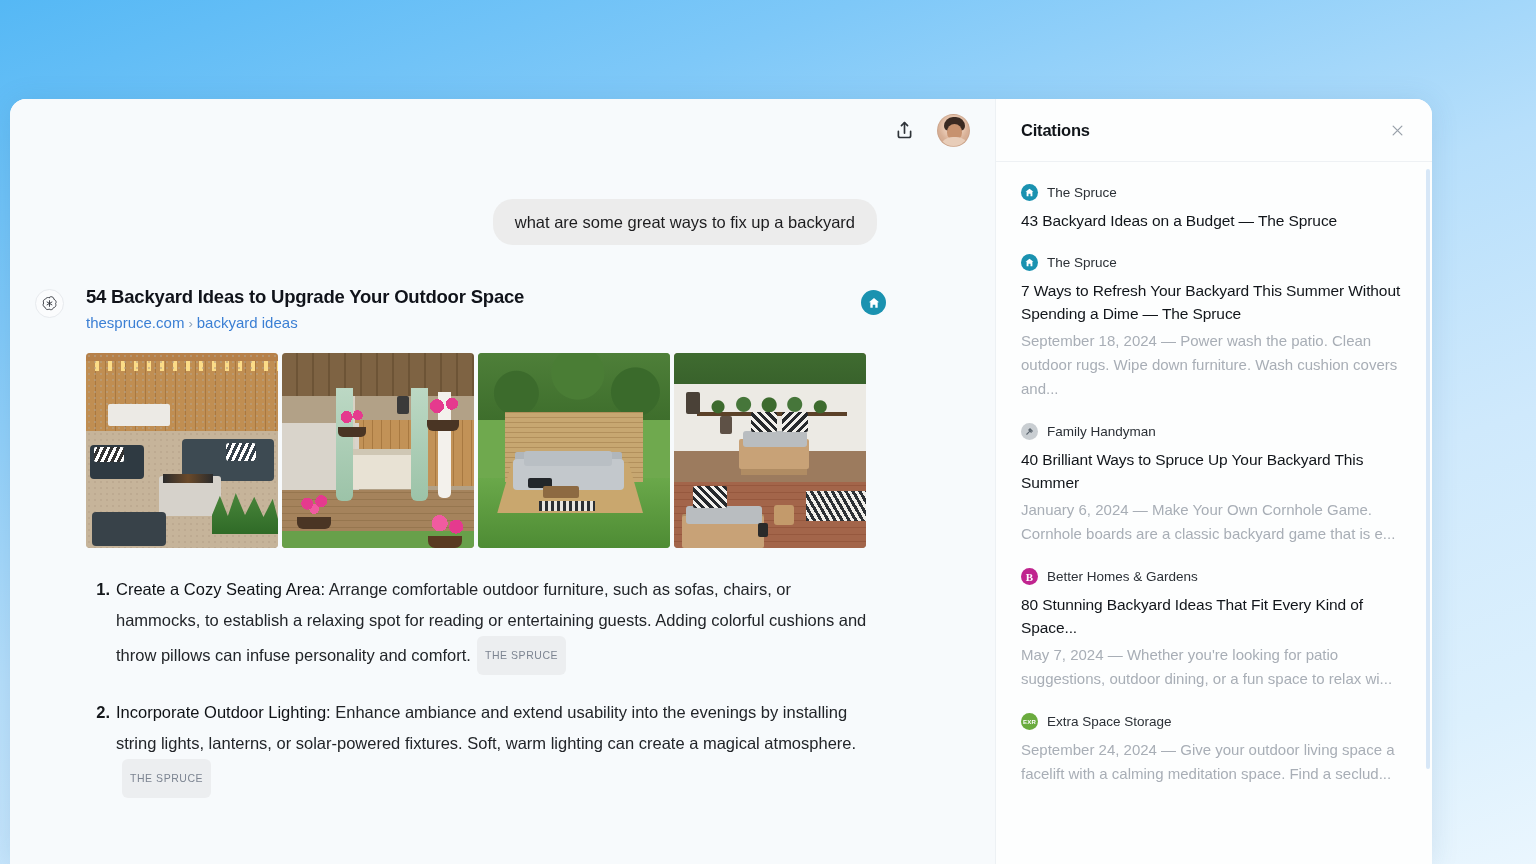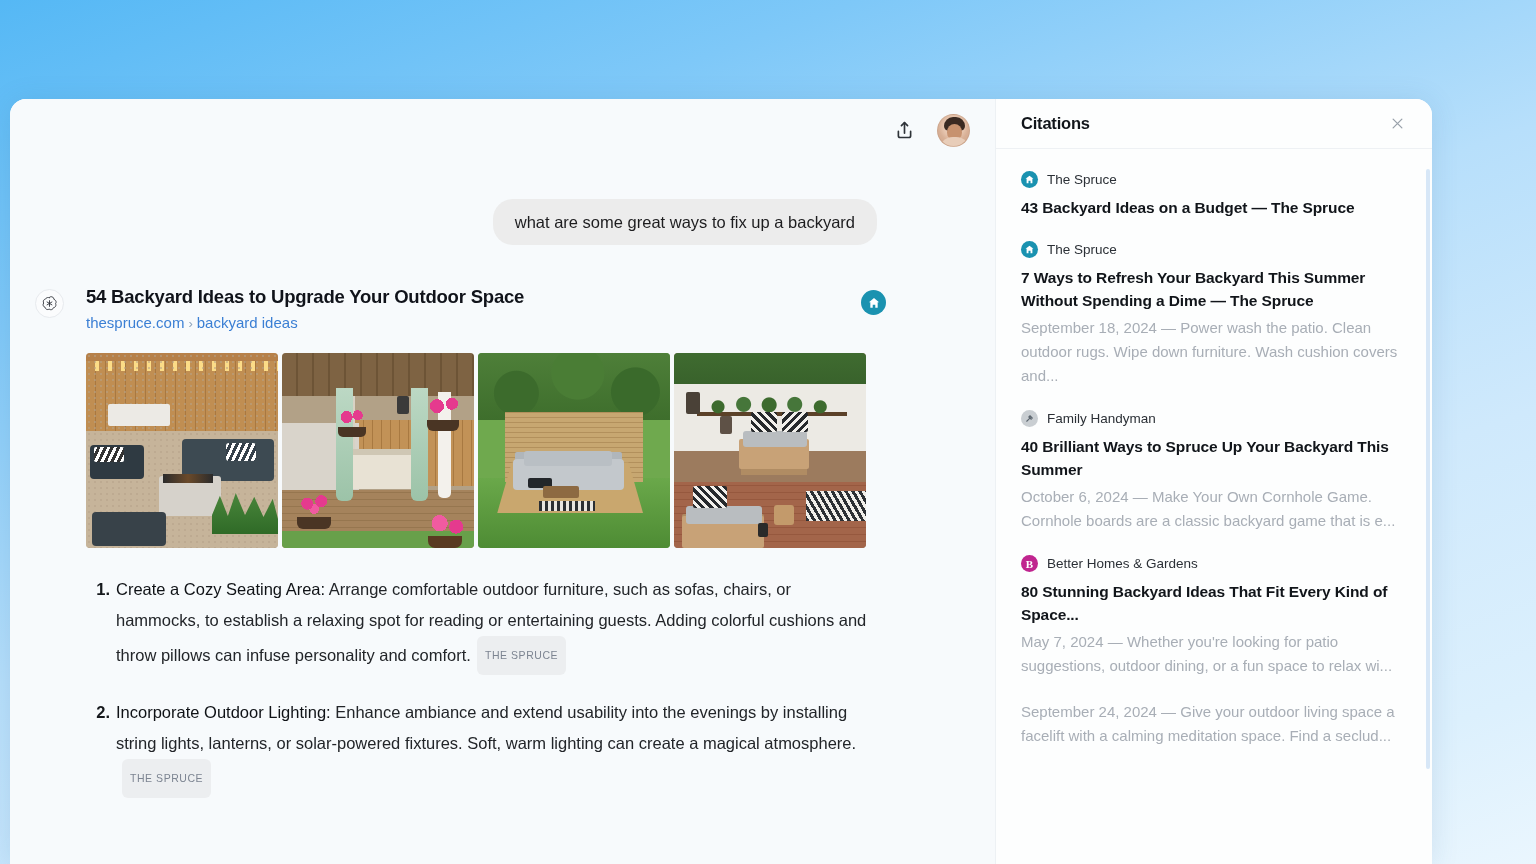--- a/index.html
+++ b/index.html
@@ -267,41 +267,41 @@
 
   
   #citations-panel {
     width: 437px; height:100%;
     background:#fdfefe;
     border-left: 1px solid #edf1f4;
     display:flex; flex-direction:column;
     position:relative;
   }
   #cit-header {
-    height: 50px; flex:none;
+    height: 63px; flex:none;
     display:flex; align-items:center; justify-content:space-between;
     padding: 0 22px 0 25px;
     border-bottom: 1px solid #eef1f4;
   }
   #cit-title { font-size:16.5px; font-weight:700; color:#11151a; letter-spacing:-.2px; }
   #cit-close { width:26px; height:26px; display:flex; align-items:center; justify-content:center; cursor:pointer; }
 
   #cit-list { flex:1; overflow:hidden; padding: 22px 22px 0 25px; position:relative; }
   .cit-item { margin-bottom: 22px; cursor:pointer; }
   .cit-src { display:flex; align-items:center; gap:9px; margin-bottom:8px; }
   .src-ico { width:17px; height:17px; border-radius:50%; flex:none;
              display:flex; align-items:center; justify-content:center; }
   .src-spruce { background:#1a92b0; }
   .src-handyman { background:#c9ced2; }
   .src-bhg { background:#c0258f; color:#fff; font-size:11px; font-weight:700;
              font-family:"Liberation Serif", serif; }
   .src-exr { background:#6aab3e; color:#fff; font-size:6px; font-weight:700; letter-spacing:.2px;}
   .cit-src-name { font-size:13.5px; color:#2b3036; }
   .cit-title {
-    font-size:15.5px; font-weight:700; color:#11151a;
+    font-size:15.5px; font-weight:400; color:#11151a;
     line-height:23px; letter-spacing:-.1px; margin-bottom:4px;
   }
   .cit-snip { font-size:15px; color:#a8aeb6; line-height:24px; }
 
   #cit-scrollbar {
     position:absolute; right:2px; top:70px; width:4px; height:600px;
     background:#c9dff4; border-radius:2px; opacity:.75;
   }
 
   .fadeout {
@@ -491,33 +491,37 @@
         <div class="cit-src">
           <span class="src-ico src-handyman">
             <svg width="11" height="11" viewBox="0 0 24 24" fill="none" stroke="#5c666f" stroke-width="2.4" stroke-linecap="round">
               <path d="M6 18 14 10"></path>
                 <path d="M13 6l5 5-2.5 2.5L10.5 8.5z"></path>
             </svg>
           </span>
           <span class="cit-src-name">Family Handyman</span>
         </div>
         <div class="cit-title">40 Brilliant Ways to Spruce Up Your Backyard This Summer</div>
-        <div class="cit-snip">October 6, 2024 — Make Your Own Cornhole Game. Cornhole boards are a classic backyard game that is e...</div>
+        <div class="cit-snip">January 6, 2024 — Make Your Own Cornhole Game. Cornhole boards are a classic backyard game that is e...</div>
       </div>
 
       <div class="cit-item">
         <div class="cit-src">
           <span class="src-ico src-bhg">B</span>
           <span class="cit-src-name">Better Homes &amp; Gardens</span>
         </div>
         <div class="cit-title">80 Stunning Backyard Ideas That Fit Every Kind of Space...</div>
         <div class="cit-snip">May 7, 2024 — Whether you're looking for patio suggestions, outdoor dining, or a fun space to relax wi...</div>
       </div>
 
       <div class="cit-item">
+        <div class="cit-src">
+          <span class="src-ico src-exr">EXR</span>
+          <span class="cit-src-name">Extra Space Storage</span>
+        </div>
         <div class="cit-snip">September 24, 2024 — Give your outdoor living space a facelift with a calming meditation space. Find a seclud...</div>
       </div>
 
       <div class="fadeout"></div>
     </div>
 
     <div id="cit-scrollbar"></div>
   </div>
 
 </div>

